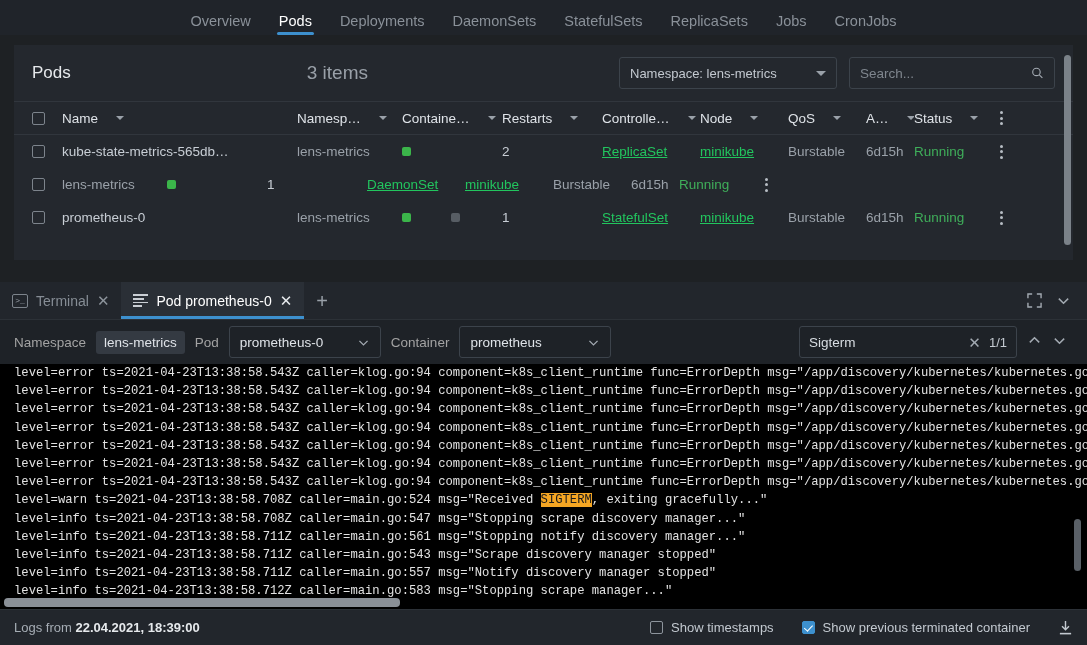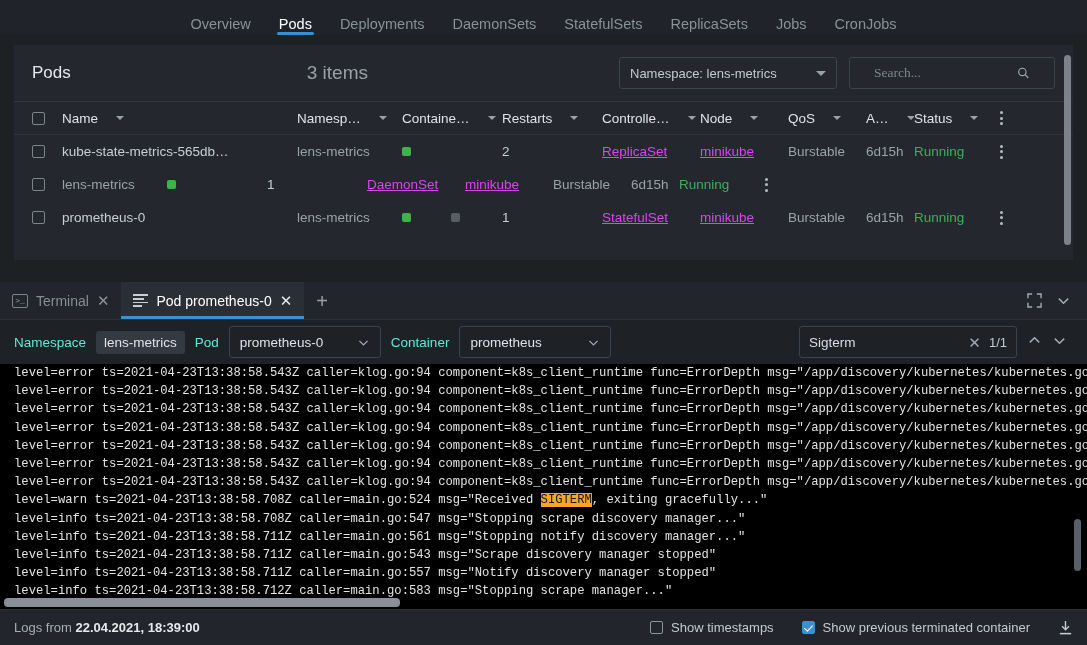--- a/index.html
+++ b/index.html
@@ -12,22 +12,22 @@
   body { position: relative; }
 
   
   .topnav {
     height: 35px; background: #20242a;
     display: flex; align-items: center; justify-content: center;
     gap: 0px; position: relative;
   }
   .topnav-inner { display: flex; align-items: stretch; height: 35px; }
   .navtab {
-    height: 35px; display: flex; align-items: flex-end; justify-content: center;
-    padding: 3px 14px; color: #8a9199; font-size: 14.5px; cursor: pointer;
+    height: 35px; display: flex; align-items: flex-start; justify-content: center;
+    padding: 13px 14px; color: #8a9199; font-size: 14.5px; cursor: pointer;
     position: relative; white-space: nowrap;
   }
   .navtab.active { color: #ffffff; }
   .navtab.active::after {
     content: ""; position: absolute; left: 12px; right: 12px; bottom: 0;
     height: 3px; background: #3d90ce; border-radius: 2px;
   }
 
   
   .panel {
@@ -43,21 +43,21 @@
   .panel-controls { margin-left: auto; display: flex; align-items: center; gap: 12px; }
 
   .ns-select {
     width: 218px; height: 32px; border: 1px solid #3c434b; border-radius: 3px;
     display: flex; align-items: center; padding: 0 10px; color: #c3c9d0;
     font-size: 13px; cursor: pointer; background: transparent;
   }
   .ns-select .caret { margin-left: auto; }
   .search-box {
     width: 206px; height: 32px; border: 1px solid #3c434b; border-radius: 3px;
-    display: flex; align-items: center; padding: 0 24px; background: transparent; font-family: Liberation Serif, serif;
+    display: flex; align-items: center; padding: 0 10px; background: transparent;
   }
   .search-box input {
     background: transparent; border: 0; outline: none; color: #c3c9d0;
     font-size: 13.5px; font-family: inherit; width: 100%;
   }
   .search-box input::placeholder { color: #7f868e; }
 
   .caret { display: inline-block; width: 0; height: 0;
     border-left: 5px solid transparent; border-right: 5px solid transparent;
     border-top: 5px solid #9aa1a9; }
@@ -86,21 +86,21 @@
   .c-node { width: 88px;  flex: 0 0 88px; }
   .c-qos  { width: 78px;  flex: 0 0 78px; }
   .c-age  { width: 48px;  flex: 0 0 48px; }
   .c-stat { width: 72px;  flex: 0 0 72px; }
   .c-menu { width: 30px;  flex: 0 0 30px; justify-content: center; }
 
   .chk {
     width: 13px; height: 13px; border: 1.5px solid #7d848c; border-radius: 2px;
     display: inline-block; cursor: pointer; flex-shrink: 0;
   }
-  .link { color: #d946ef; text-decoration: underline; cursor: pointer; }
+  .link { color: #22c55e; text-decoration: underline; cursor: pointer; }
   .ok { color: #3fae5a; }
   .muted { color: #9aa1a9; }
   .dot { width: 9px; height: 9px; border-radius: 2px; display: inline-block; }
   .dot.green { background: #3bb54a; }
   .dot.grey  { background: #575d64; }
 
   .kebab { display: flex; flex-direction: column; gap: 2.5px; cursor: pointer; }
   .kebab i { width: 3px; height: 3px; border-radius: 50%; background: #b7bdc4; display:block; }
 
   .vscroll-table {
@@ -139,21 +139,21 @@
   .plus { color: #99a0a8; font-size: 20px; padding: 0 12px; display: flex;
     align-items: center; cursor: pointer; line-height: 1; }
   .dock-actions { margin-left: auto; display: flex; align-items: center; gap: 14px; padding-right: 16px; }
   .icon-btn { cursor: pointer; color: #a3aab2; display: flex; align-items: center; }
 
   
   .logbar {
     height: 44px; display: flex; align-items: center; padding: 0 14px; gap: 10px;
     background: #1e2227;
   }
-  .lbl { color: #5eead4; font-size: 13.5px; }
+  .lbl { color: #a3a3a3; font-size: 13.5px; }
   .pill {
     background: #343a42; color: #dfe3e8; font-size: 13.5px; border-radius: 3px;
     padding: 4px 8px;
   }
   .sel {
     height: 32px; border: 1px solid #3c434b; border-radius: 3px; display: flex;
     align-items: center; padding: 0 10px; color: #dfe3e8; font-size: 13.5px;
     cursor: pointer; gap: 22px;
   }
   .sel.pod { width: 152px; }

